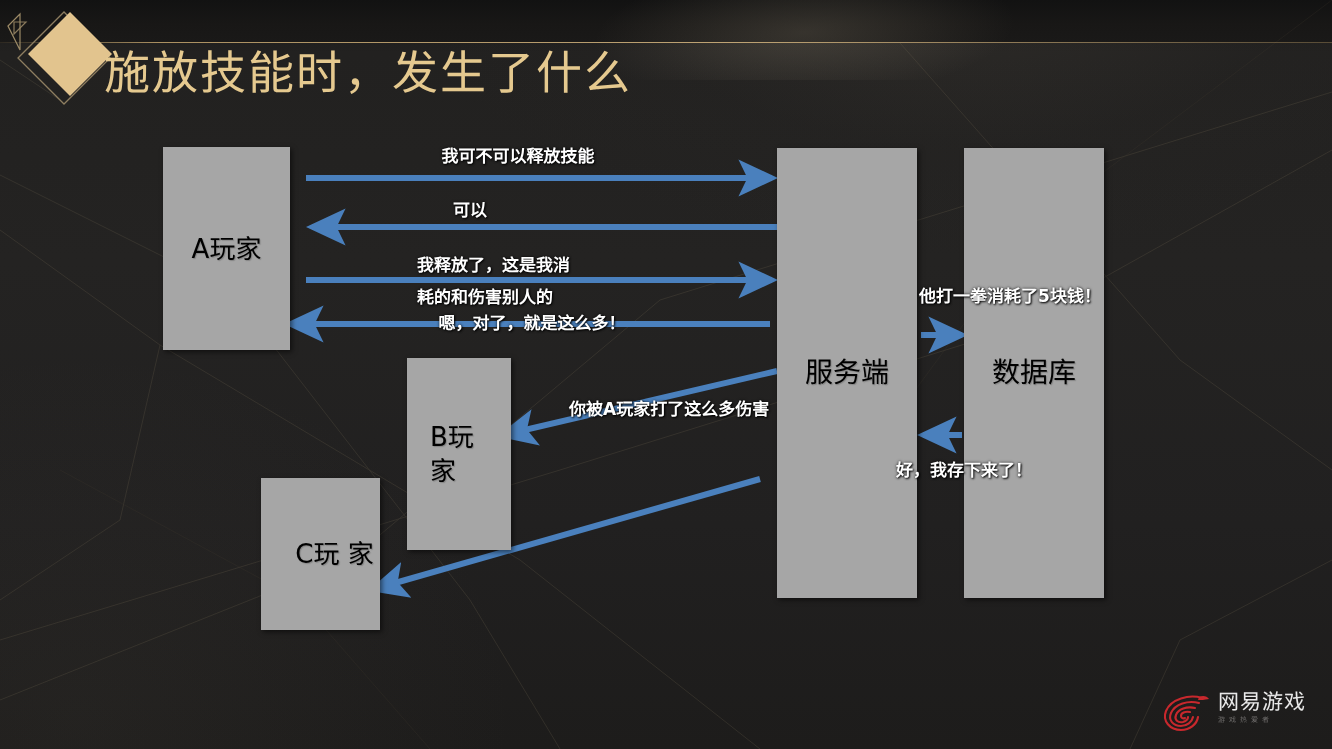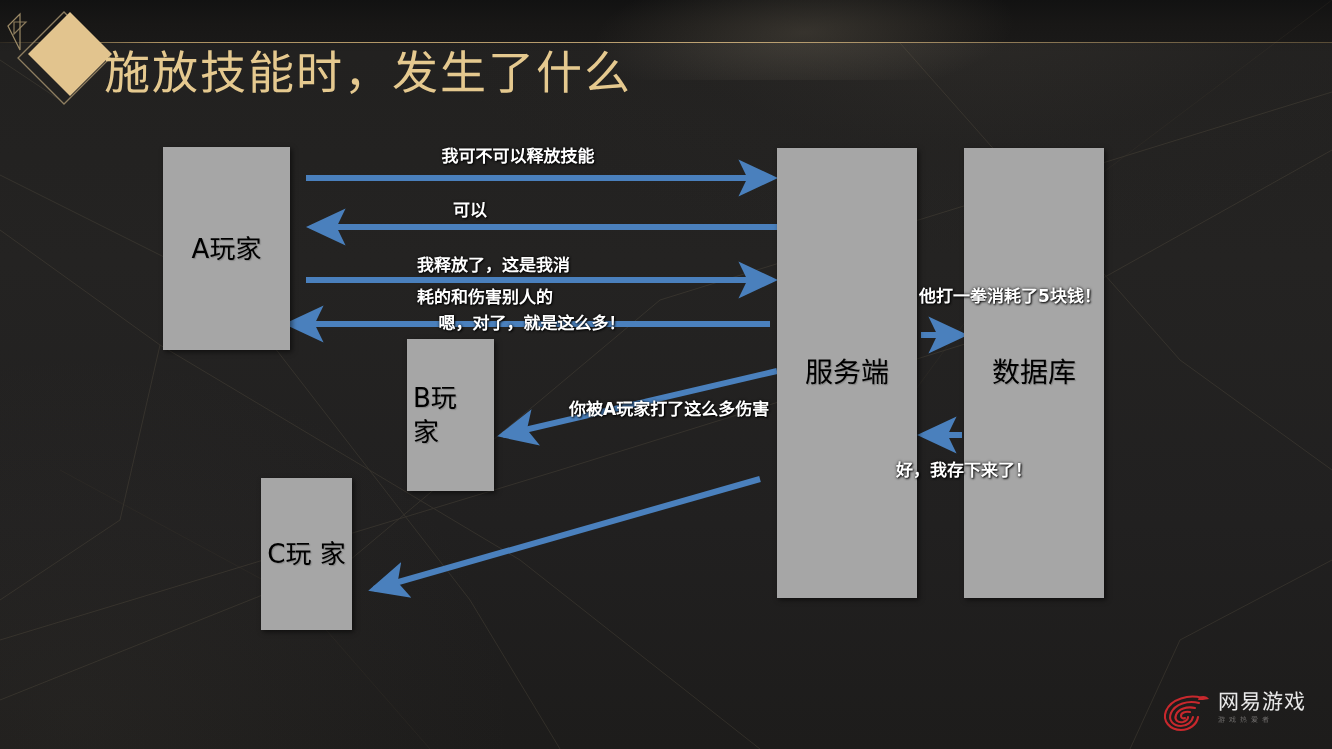--- a/index.html
+++ b/index.html
@@ -181,26 +181,26 @@
       <line x1="962" y1="435" x2="923" y2="435"></line>
       <line x1="777" y1="371" x2="503" y2="435"></line>
       <line x1="760" y1="479" x2="374" y2="589"></line>
     </g>
   </svg>
 
   <div class="node" style="left:163px; top:147px; width:127px; height:203px;">
     <span class="node-label">A玩家</span>
   </div>
 
-  <div class="node" style="left:407px; top:339px; width:87px; height:152px;">
+  <div class="node" style="left:407px; top:358px; width:87px; height:192px;padding-left:17px;">
     <span class="node-label">B玩
 家</span>
   </div>
 
-  <div class="node" style="left:261px; top:478px; width:91px; height:152px;">
+  <div class="node" style="left:261px; top:478px; width:91px; height:152px;padding-left:28px;">
     <span class="node-label">C玩
 家</span>
   </div>
 
   <div class="node" style="left:777px; top:148px; width:140px; height:450px; font-size:28px;">
     <span class="node-label">服务端</span>
   </div>
 
   <div class="node" style="left:964px; top:148px; width:140px; height:450px; font-size:28px;">
     <span class="node-label">数据库</span>

